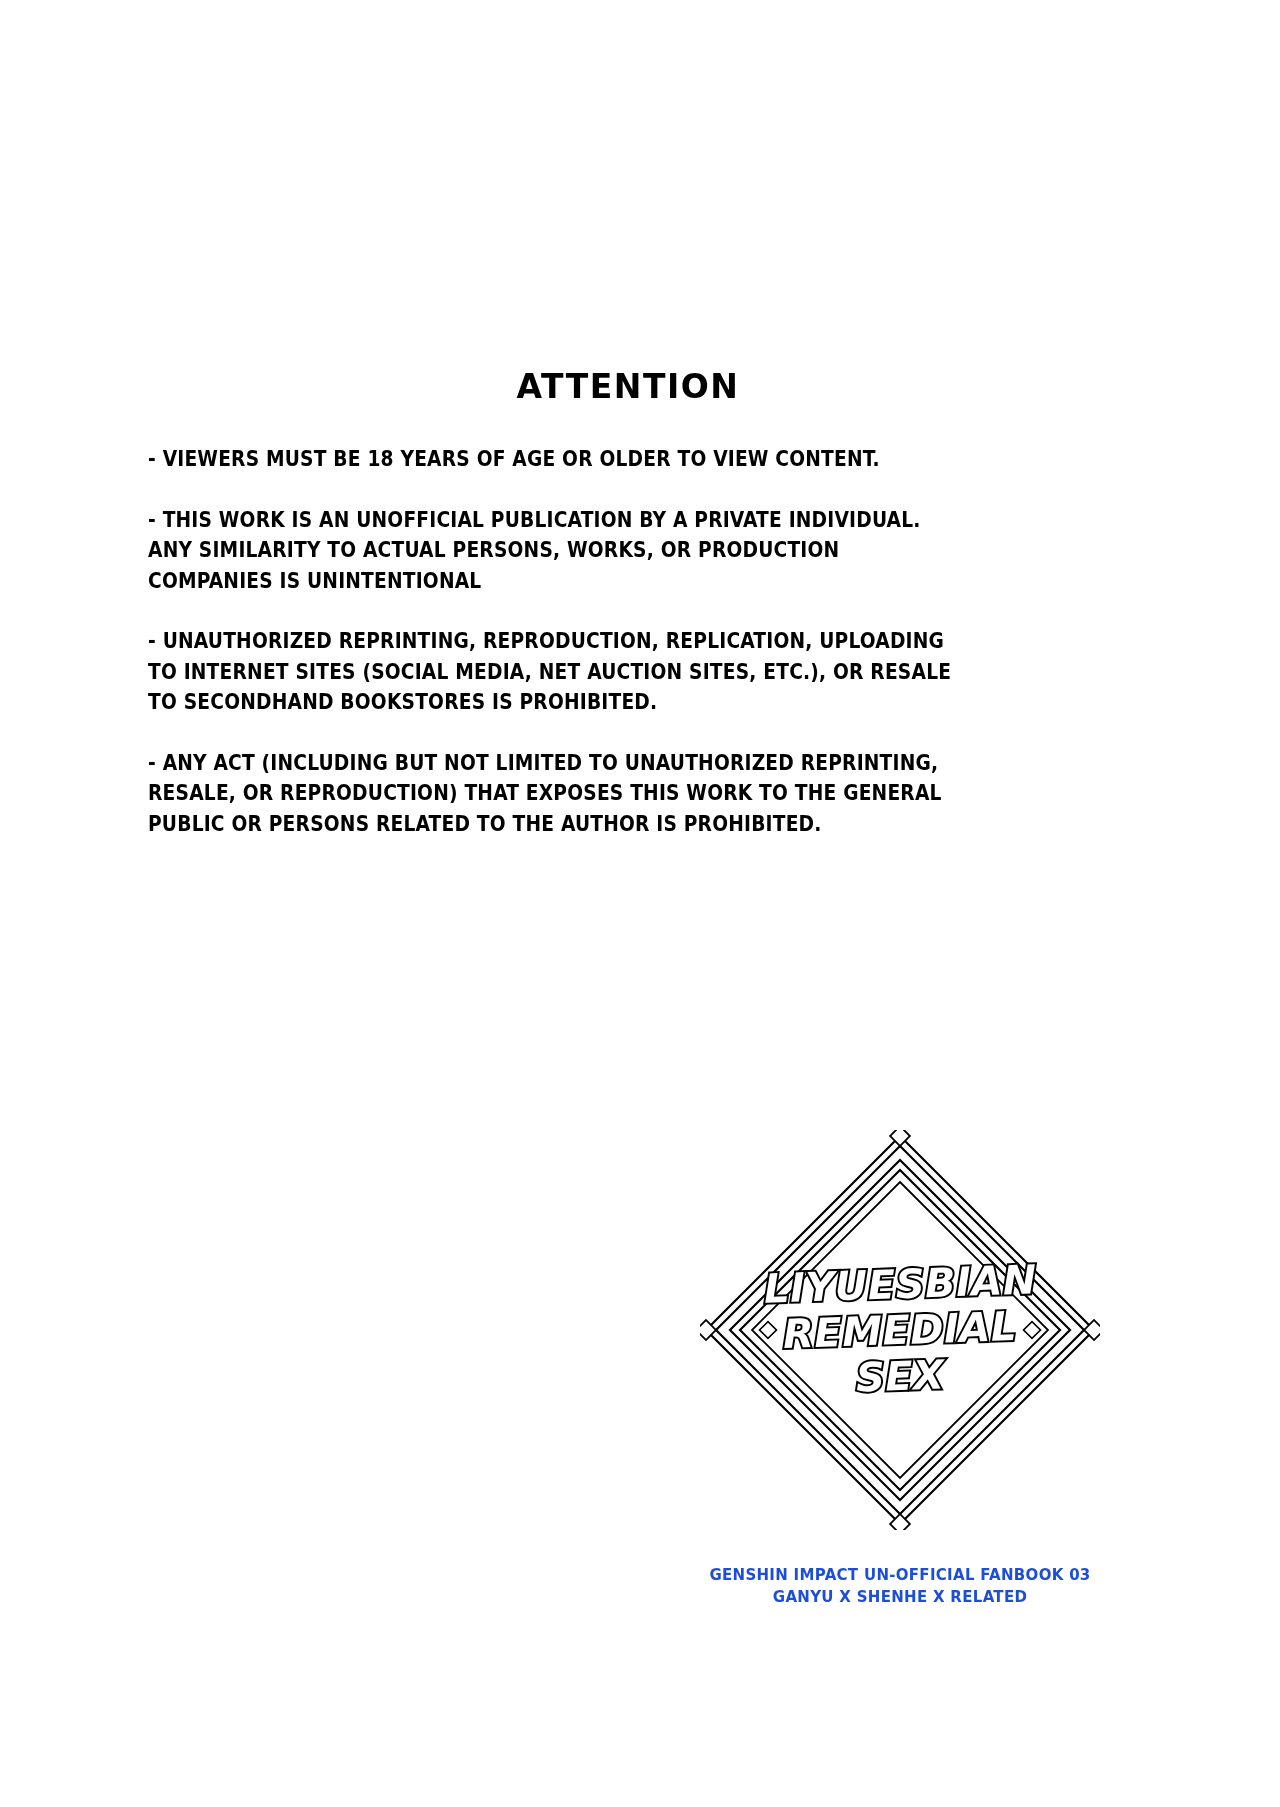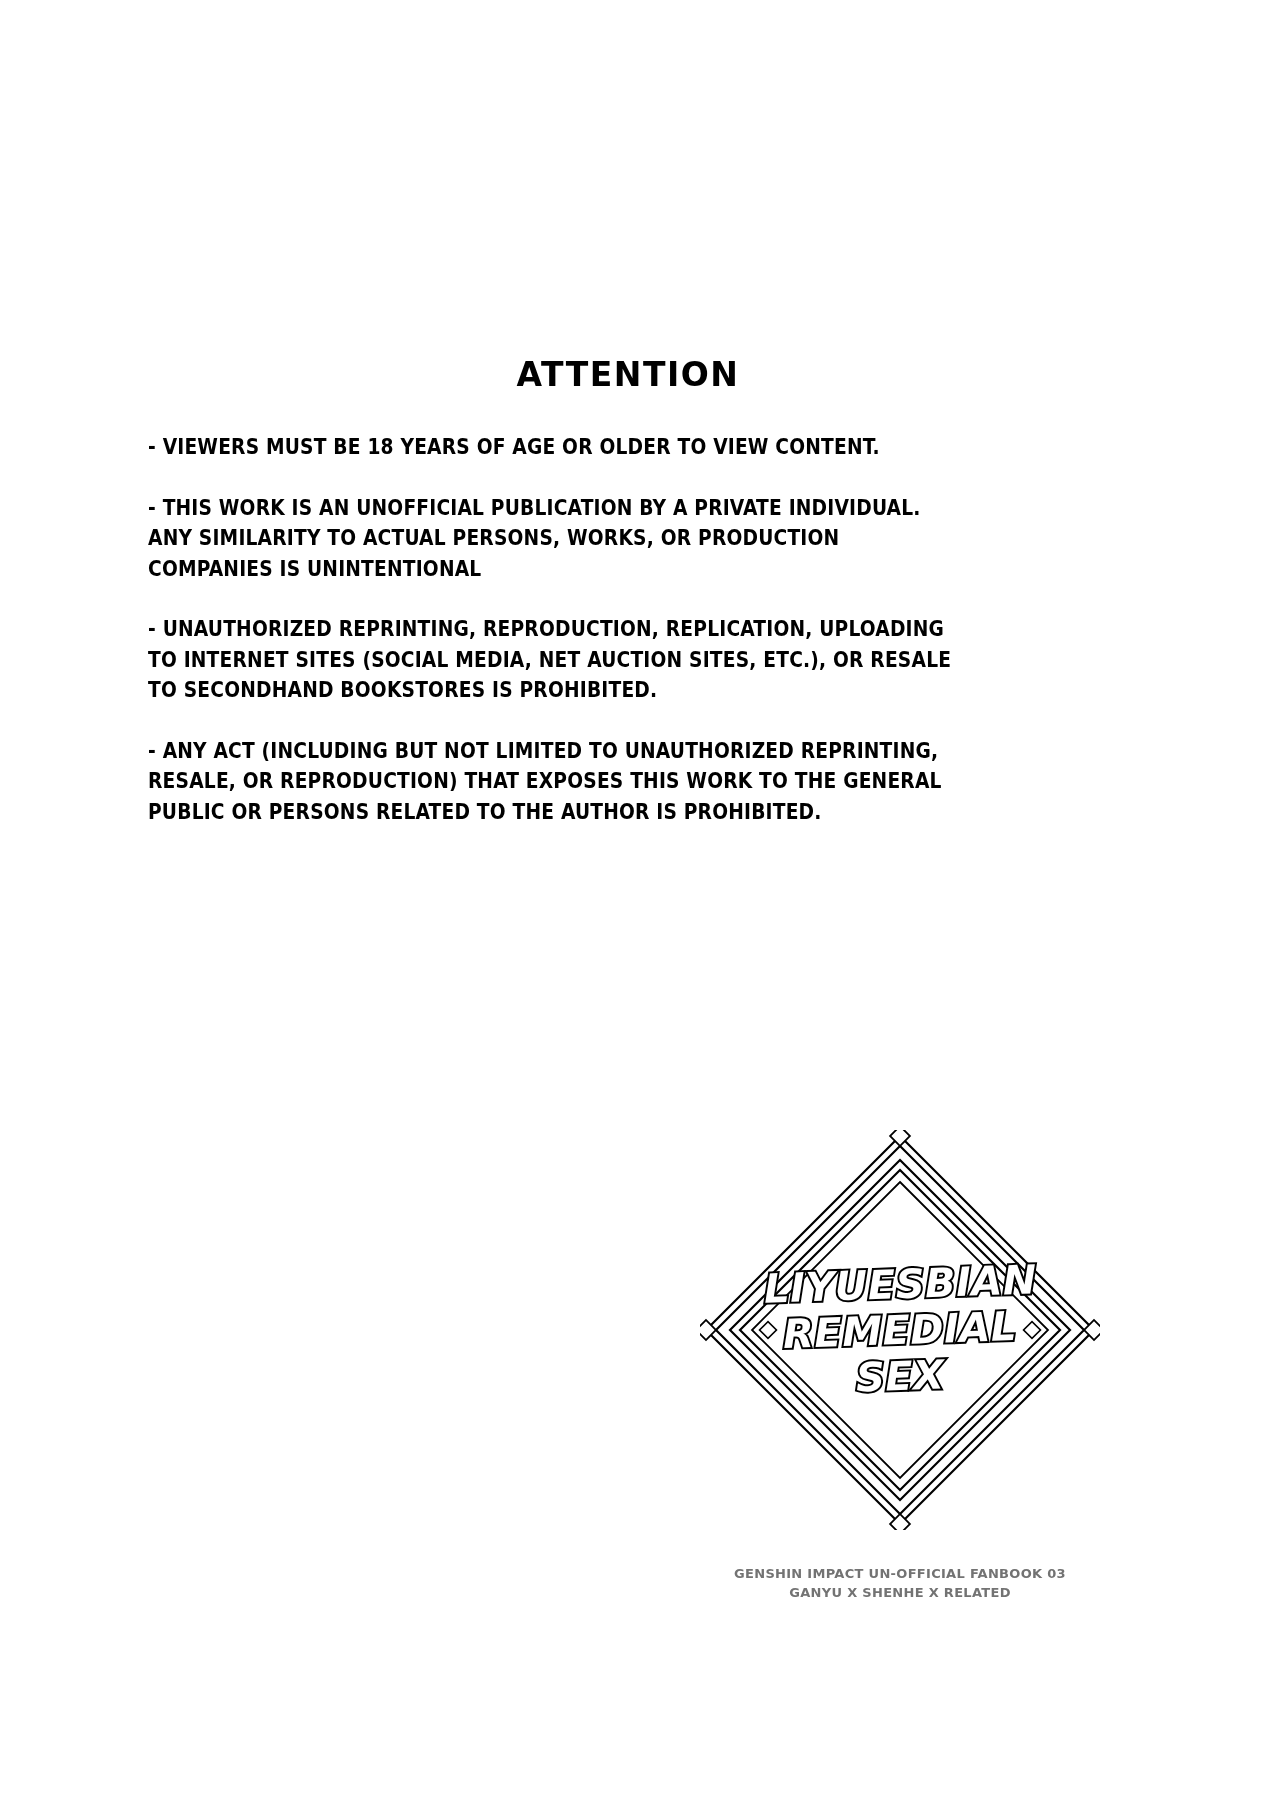--- a/index.html
+++ b/index.html
@@ -28,21 +28,21 @@
     top: 355px;
     width: 960px;
   }
 
   .notice-title {
     text-align: center;
     font-size: 33px;
     font-weight: bold;
     letter-spacing: 1.5px;
     color: #000;
-    margin: 0 0 38px 0;
+    margin: 12px 0 38px 0;
     font-family: "DejaVu Sans", sans-serif;
   }
 
   .notice-block {
     font-size: 21.5px;
     line-height: 1.42;
     font-weight: bold;
     letter-spacing: 0.2px;
     color: #000;
     margin: 0 0 30px 0;
@@ -102,24 +102,24 @@
   
   .caption {
     position: absolute;
     left: 700px;
     top: 1565px;
     width: 400px;
     text-align: center;
   }
   .caption-line {
     font-family: "DejaVu Sans", sans-serif;
-    font-size: 13px;
+    font-size: 15px;
     font-weight: bold;
     letter-spacing: 0.3px;
-    color: #737373;
+    color: #1d4ed8;
     line-height: 1.45;
   }
 </style>
 </head>
 <body>
 
 <div class="page">
 
   <section class="notice">
     <h1 class="notice-title">ATTENTION</h1>

